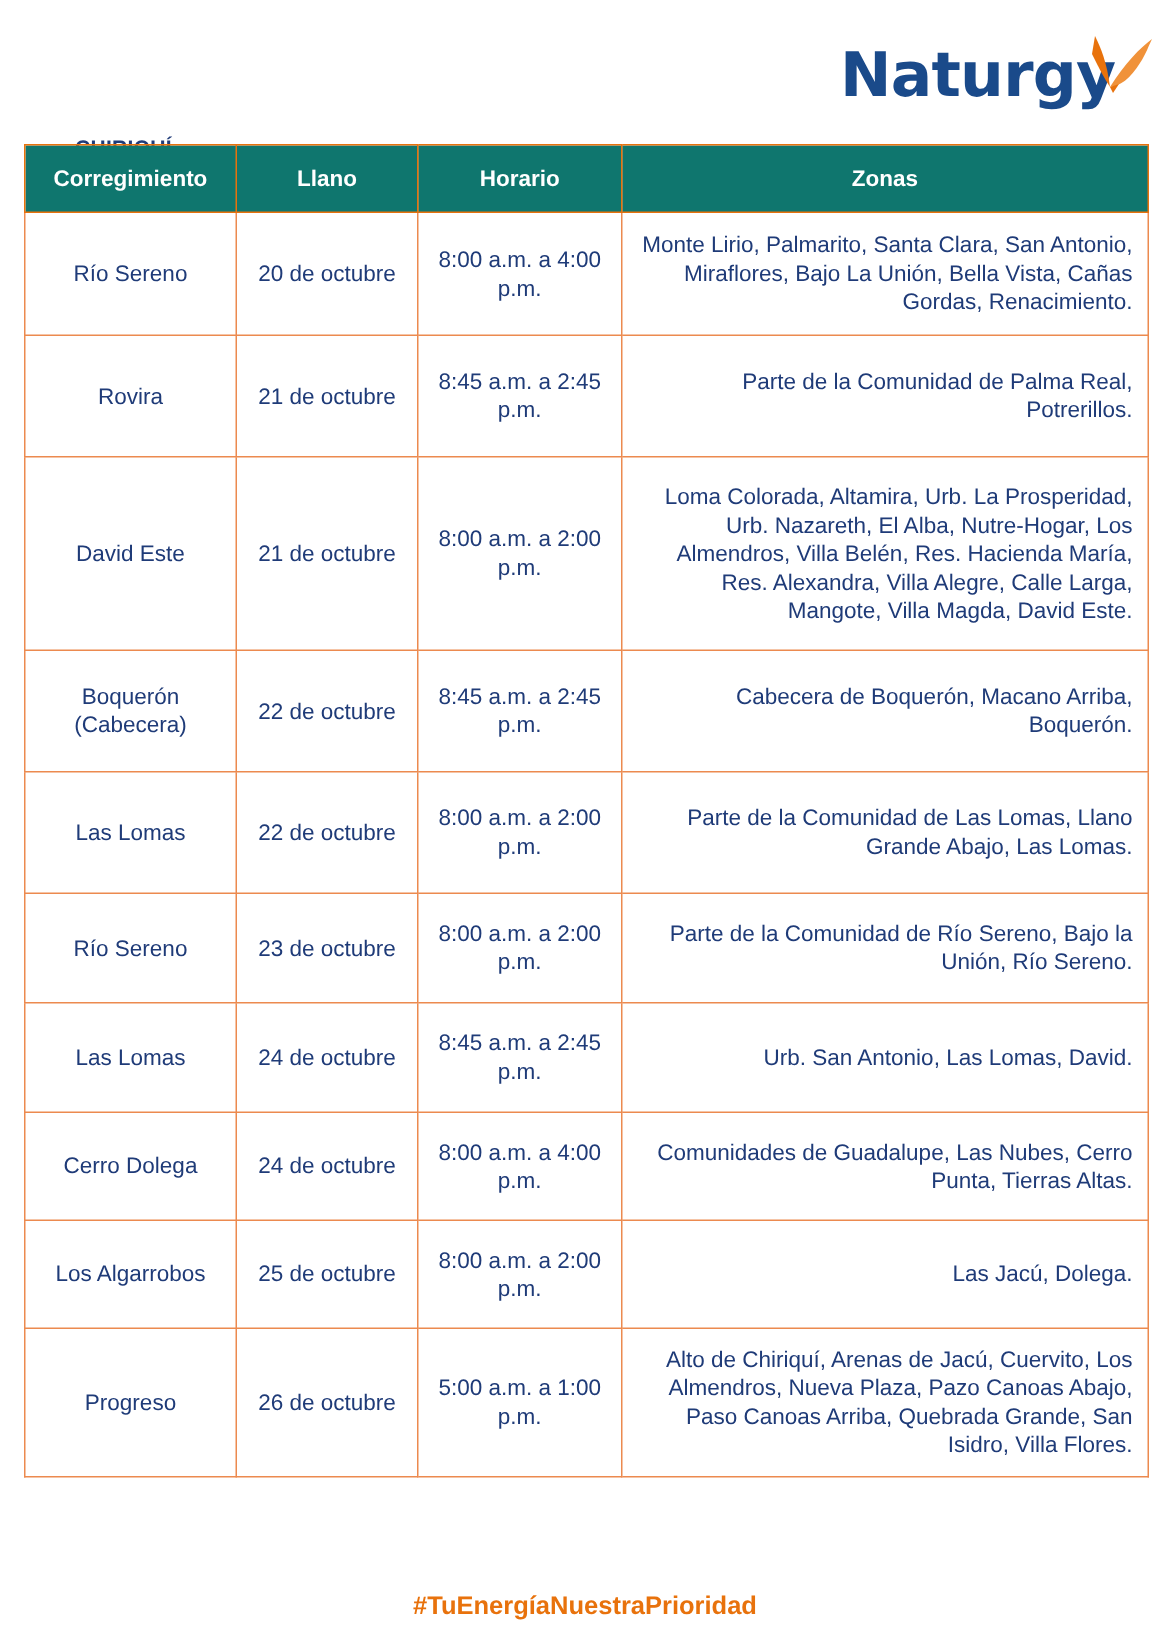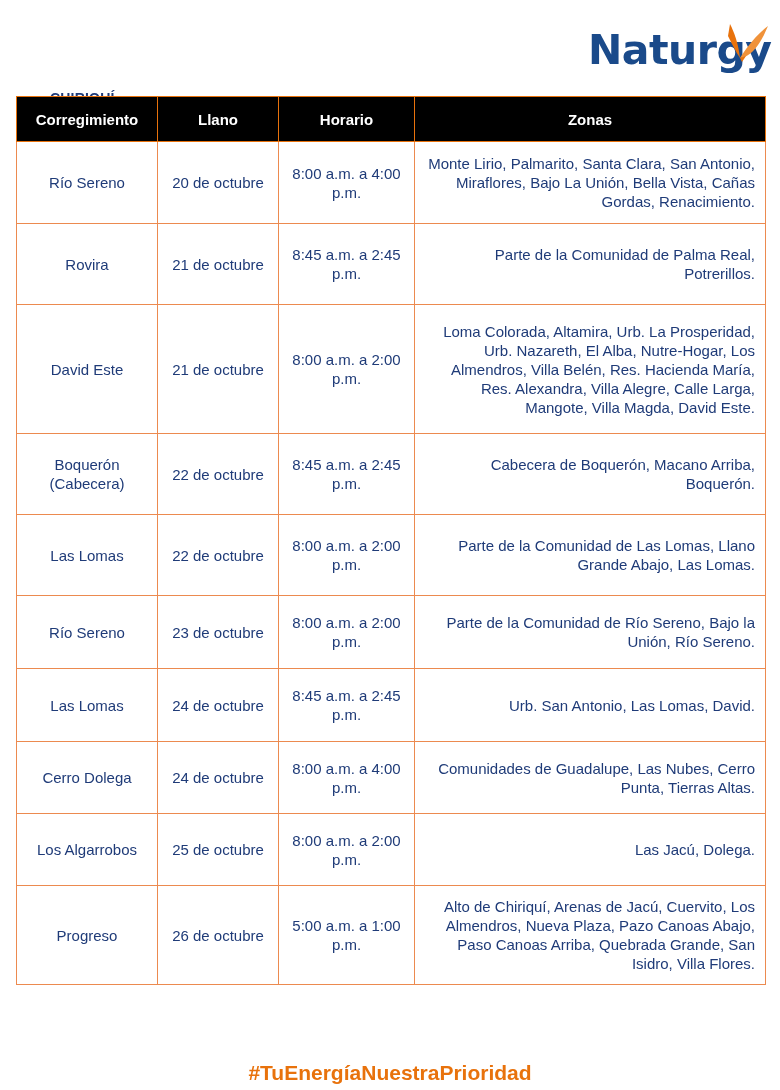--- a/index.html
+++ b/index.html
@@ -1,25 +1,25 @@
 <!DOCTYPE html>
 <html><head>
 <meta charset="utf-8">
 <style>
   html,body{margin:0;padding:0;background:#ffffff;}
   body{width:780px;height:1090px;position:relative;overflow:hidden;font-family:"Liberation Sans","DejaVu Sans",sans-serif;}
   .region{position:absolute;left:50px;top:66px;font-size:14px;font-weight:bold;color:#1f3b78;letter-spacing:0.2px;margin-top:24px;}
   .logo{position:absolute;left:560px;top:22px;width:210px;height:60px;}
-  .logo-text{position:absolute;left:0;top:4px;font-size:41px;font-weight:bold;color:#1a4a8a;letter-spacing:-0.5px;font-family:"DejaVu Sans",sans-serif;margin-left:28px;}
+  .logo-text{position:absolute;left:0;top:4px;font-size:41px;font-weight:bold;color:#1a4a8a;letter-spacing:-0.5px;font-family:"DejaVu Sans",sans-serif;}
   .logo-mark{position:absolute;left:166px;top:0;width:44px;height:50px;}
   table{position:absolute;left:16px;top:96px;width:749px;border-collapse:collapse;table-layout:fixed;}
-  th{background:#000000;color:#ffffff;font-size:15px;font-weight:bold;height:44px;padding:0;text-align:center;border:1.5px solid #e8720c;}
+  th{background:#0f766e;color:#ffffff;font-size:15px;font-weight:bold;height:44px;padding:0;text-align:center;border:1.5px solid #e8720c;}
   td{border:1.5px solid #ec8a4f;color:#1f3b78;font-size:15px;line-height:19px;text-align:center;vertical-align:middle;padding:0 6px;}
   td.z{padding:0 10px;text-align:right;}
-  .foot{position:absolute;left:0;width:780px;top:1061px;text-align:center;font-size:21px;font-weight:bold;color:#e8720c;}
+  .foot{position:absolute;left:0;width:780px;top:1061px;text-align:center;font-size:17px;font-weight:bold;color:#e8720c;}
 </style>
 </head>
 <body>
 
 <div class="region">CHIRIQUÍ</div>
 
 <div class="logo">
   <span class="logo-text">Naturgy</span>
   <svg class="logo-mark" viewBox="0 0 44 50">
     <path d="M4 2 C8 10 12 20 14 36 C10 30 6 22 2 14 Z" fill="#e8720c"></path>

